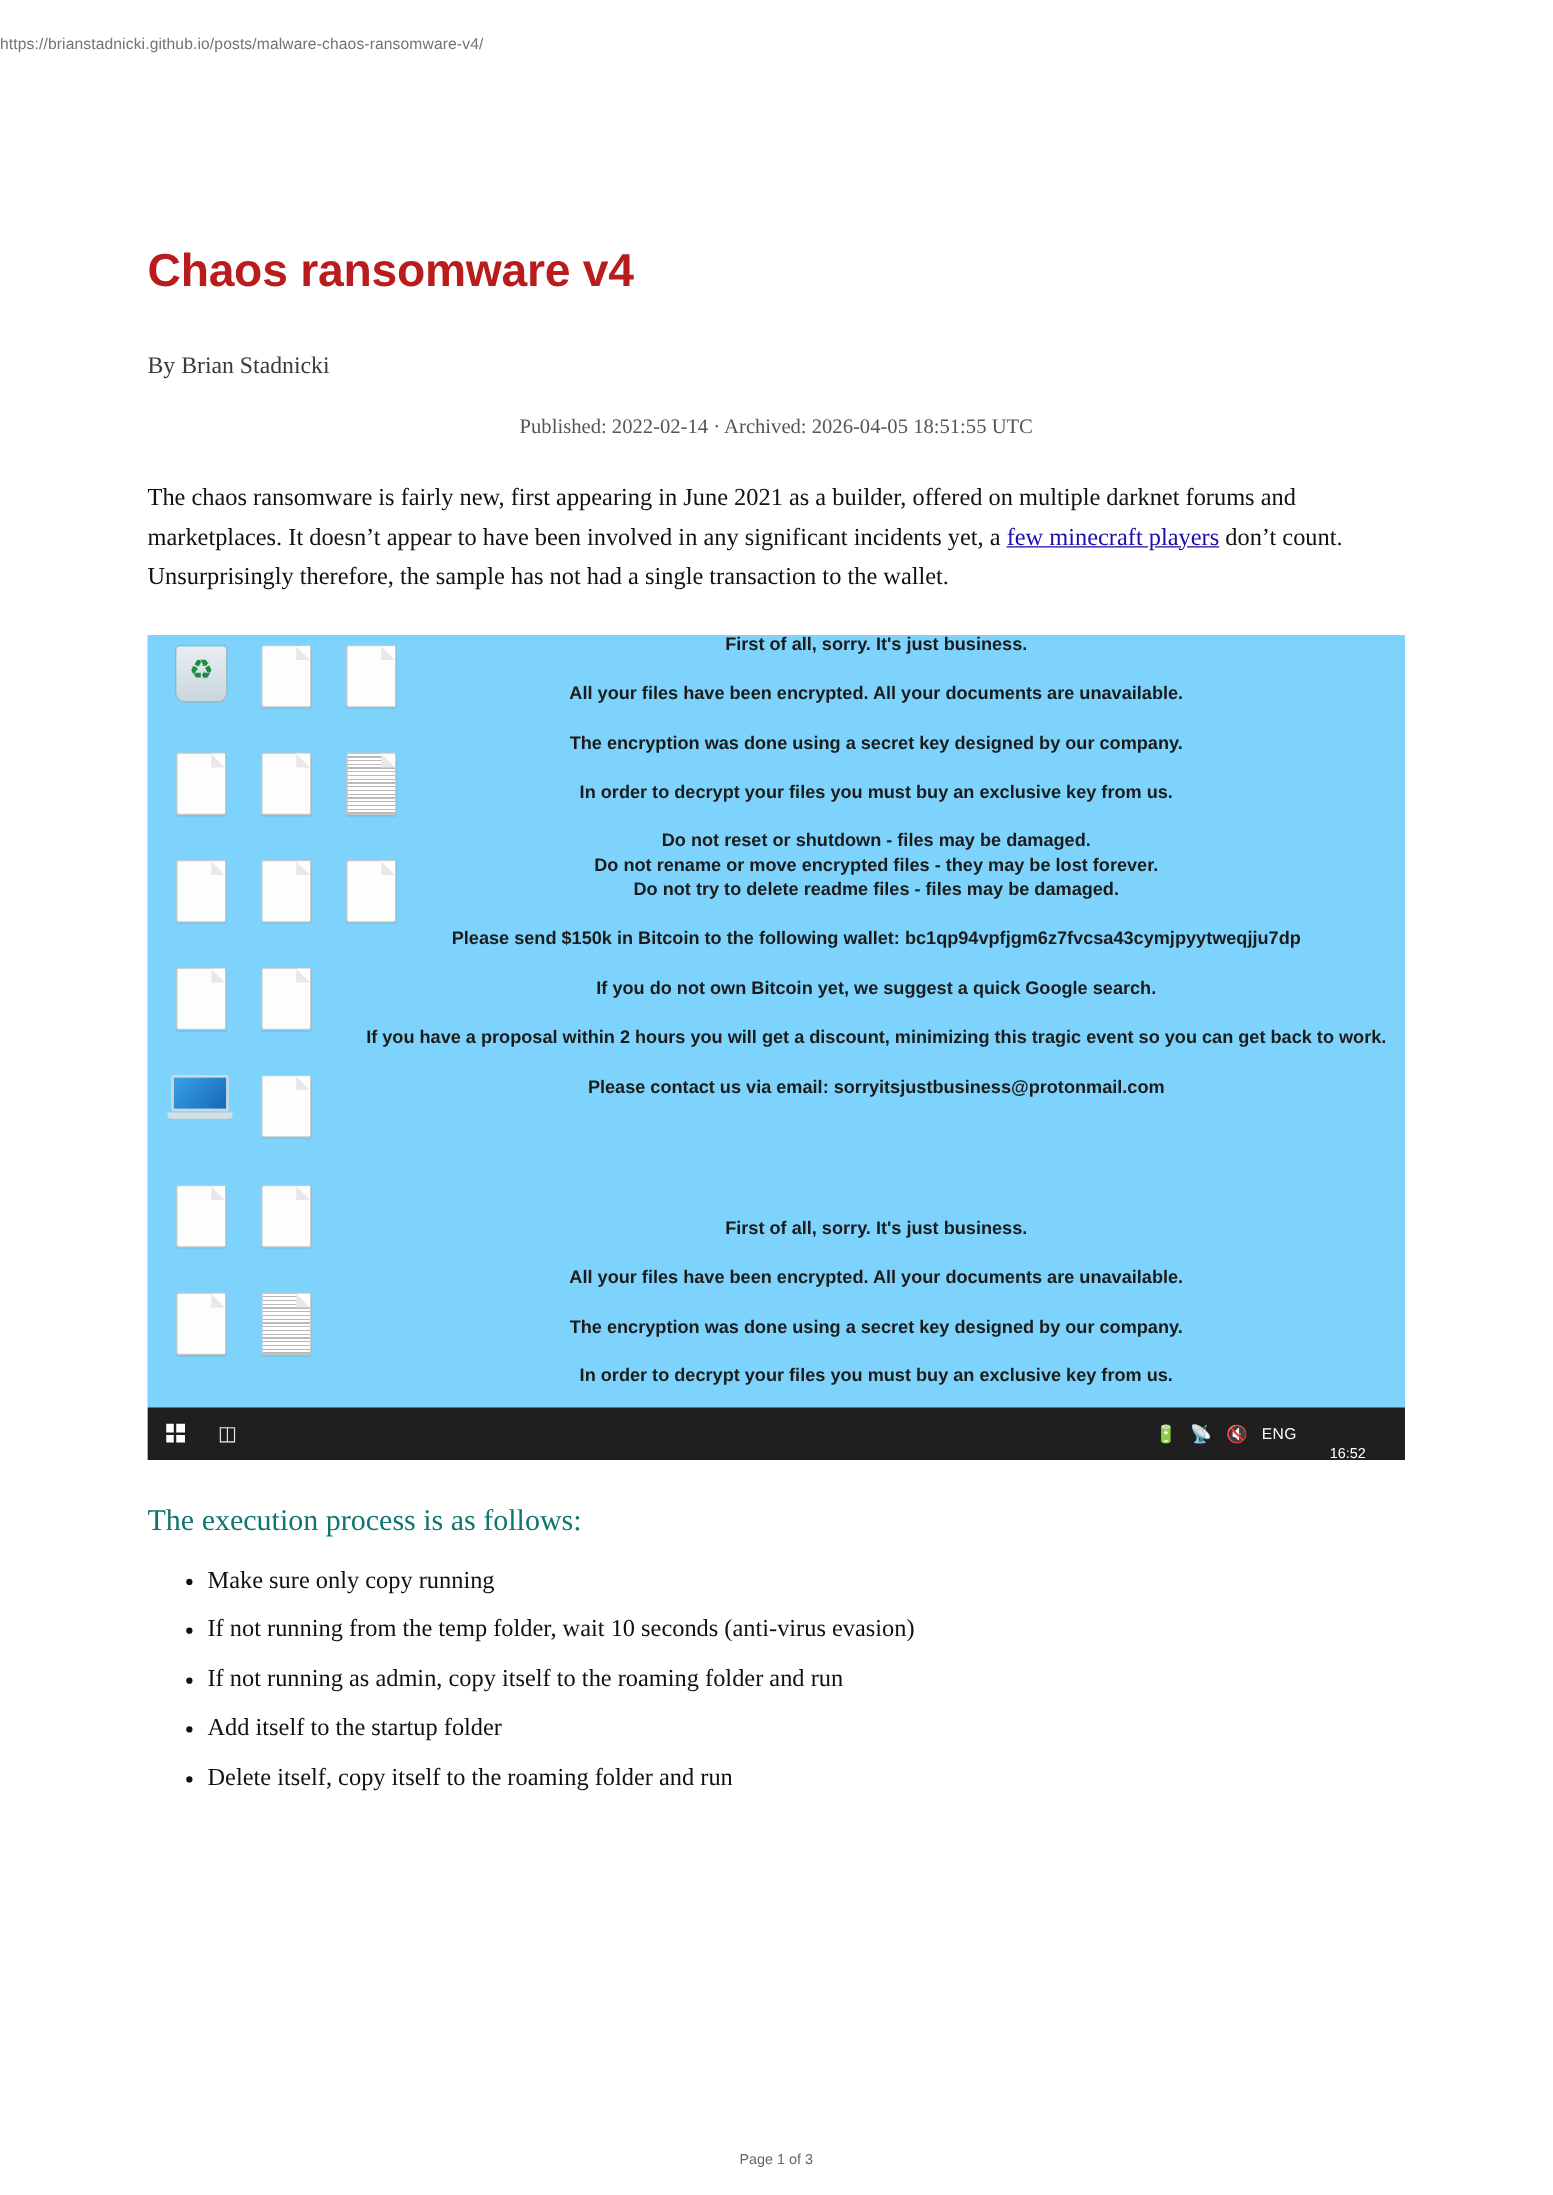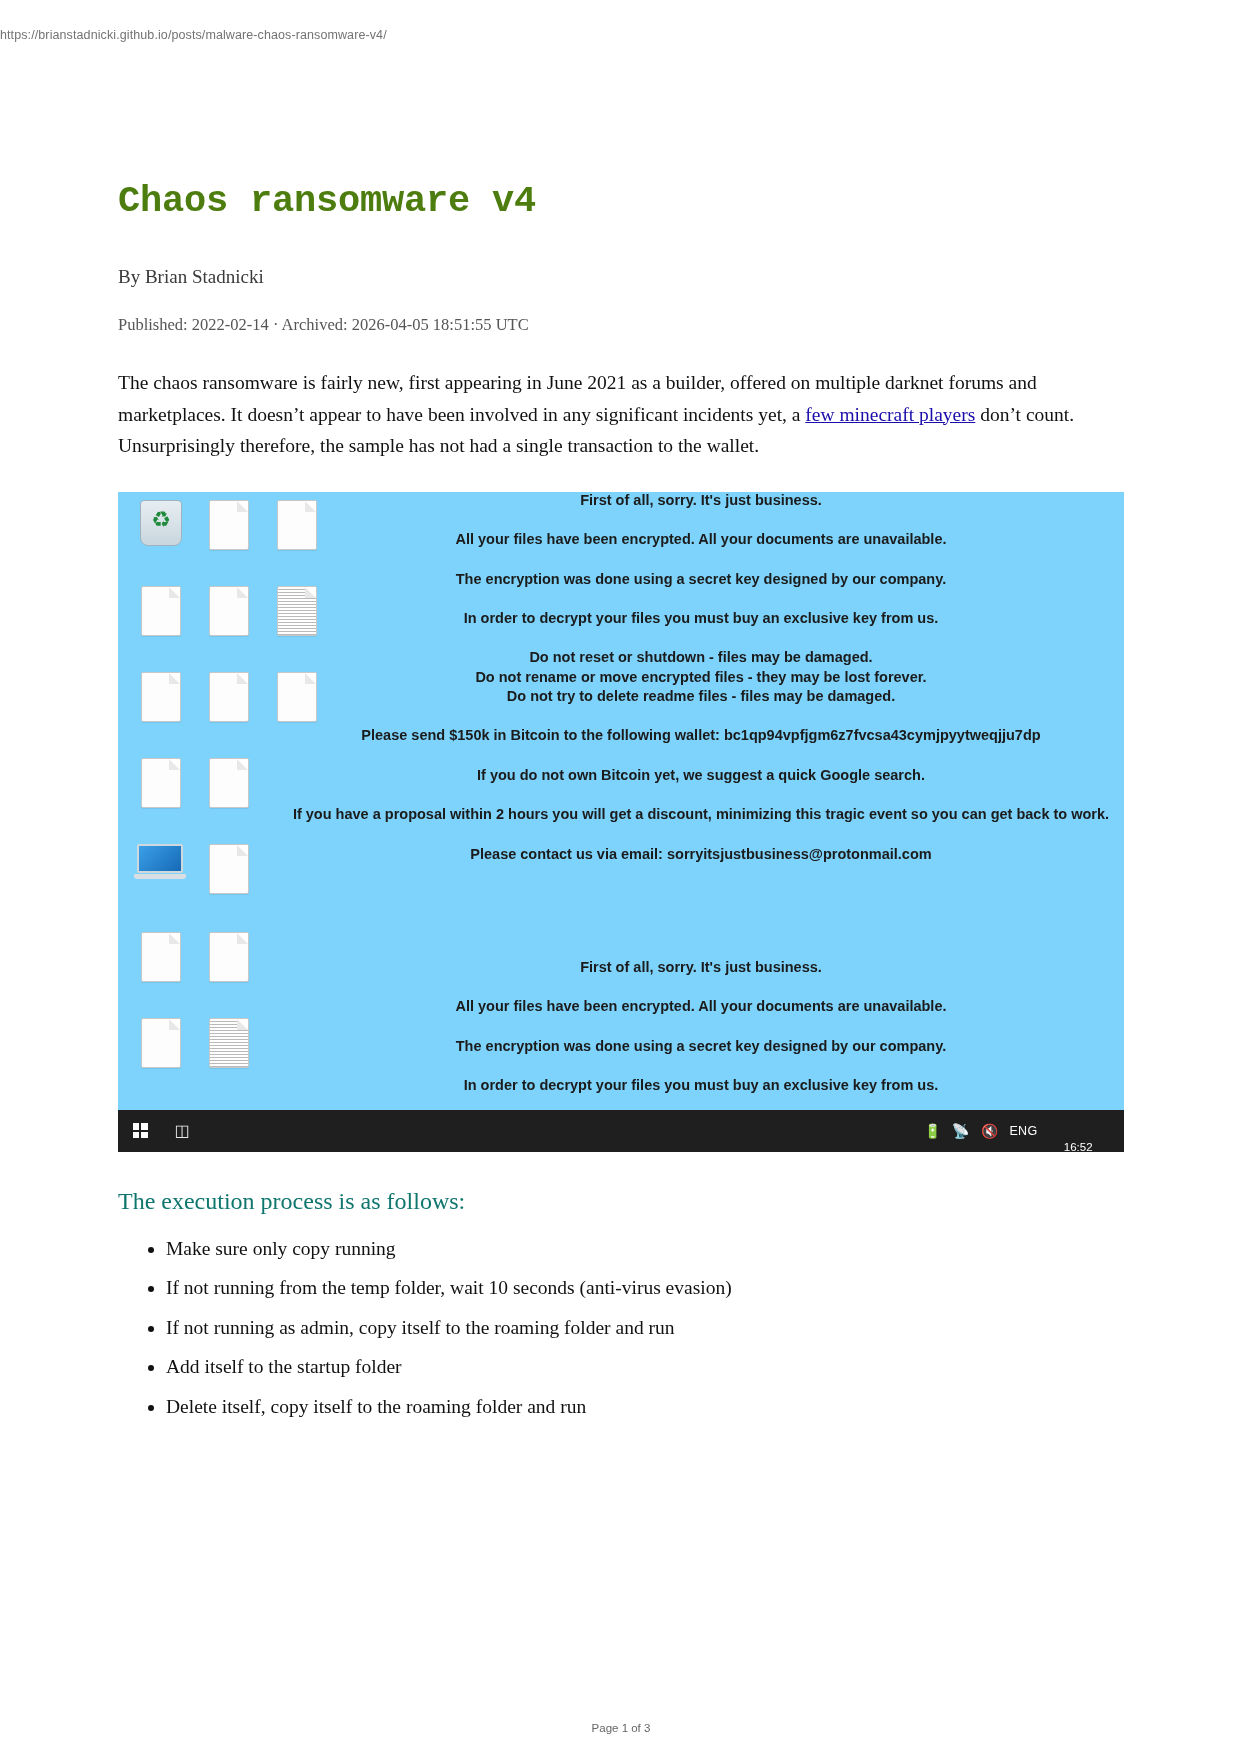--- a/index.html
+++ b/index.html
@@ -32,36 +32,37 @@
     color: #737373;
     letter-spacing: 0.1px;
   }
   .content {
     position: absolute;
     left: 118px;
     top: 180px;
     width: 1006px;
   }
   h1.title {
-    font-family: Liberation Mono, monospace;
+    font-family: Liberation Sans, sans-serif;
     font-size: 37px;
     font-weight: bold;
-    margin: 0 0 0 0;
-    color: #4d7c0f;
+    margin: 16px 0 0 0;
+    color: #b91c1c;
     letter-spacing: -0.2px;
   }
   .byline {
     font-size: 19px;
     color: #3a3a3a;
     margin-top: 44px;
   }
   .pubinfo {
     font-size: 16.5px;
     color: #555;
     margin-top: 27px;
+    text-align: center;
   }
   p.body-text {
     font-size: 19.5px;
     line-height: 1.62;
     color: #111;
     margin: 32px 0 0 0;
     text-align: left;
   }
   p.body-text a {
     color: #1a0dab;

